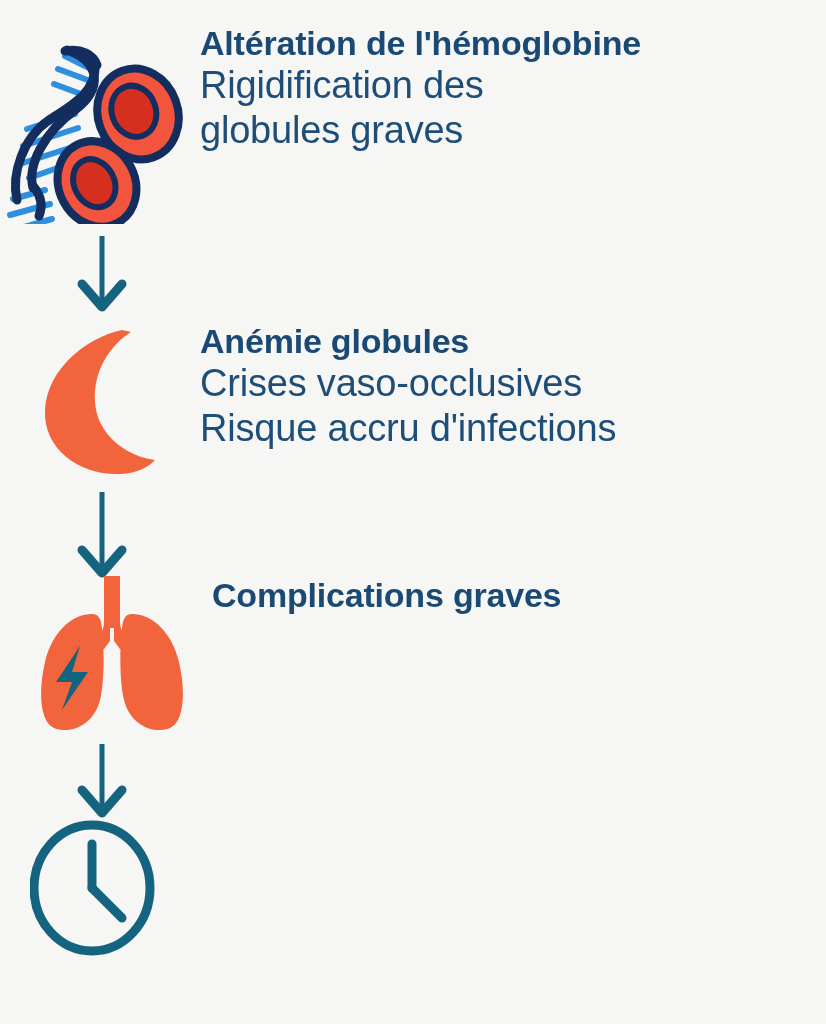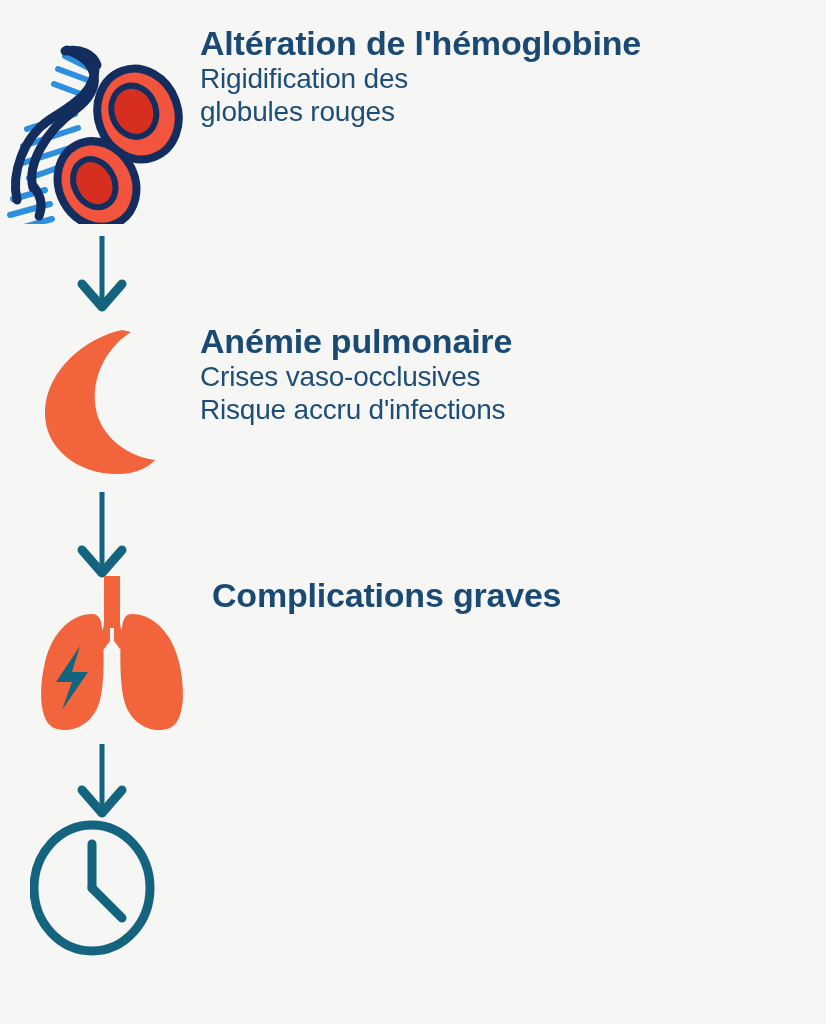--- a/index.html
+++ b/index.html
@@ -43,21 +43,21 @@
 
   .step-title {
     font-size: 34px;
     font-weight: bold;
     color: #1a4a73;
     line-height: 1.16;
     letter-spacing: -0.2px;
   }
 
   .step-line {
-    font-size: 28px;
+    font-size: 38px;
     font-weight: normal;
     color: #1e4e77;
     line-height: 1.17;
     letter-spacing: -0.2px;
   }
 
   .connector {
     position: absolute;
     left: 60px;
     width: 84px;
@@ -111,21 +111,21 @@
         <g transform="translate(92,160) rotate(-28)">
           <ellipse cx="0" cy="0" rx="38" ry="44" fill="#f2543d" stroke="#132e5e" stroke-width="8"></ellipse>
           <ellipse cx="-2" cy="-2" rx="20" ry="25" fill="#d62e1f" stroke="#132e5e" stroke-width="6"></ellipse>
         </g>
       </svg>
     </div>
 
     <div class="step-text">
       <div class="step-title">Altération de l'hémoglobine</div>
       <div class="step-line">Rigidification des</div>
-      <div class="step-line">globules rouges</div>
+      <div class="step-line">globules graves</div>
     </div>
   </div>
 
   <div class="connector" id="connector-1">
     <svg class="icon-svg" width="84" height="80" viewBox="0 0 84 80">
       <line x1="42" y1="0" x2="42" y2="68" stroke="#14637f" stroke-width="5"></line>
       <polyline points="22,48 42,71 62,48" fill="none" stroke="#14637f" stroke-width="9" stroke-linecap="round" stroke-linejoin="round"></polyline>
     </svg>
   </div>
 
@@ -133,21 +133,21 @@
     <div class="step-icon">
       <svg class="icon-svg" width="150" height="160" viewBox="0 0 150 160">
         <path d="M97,8 C60,16 22,48 20,88 C18,128 56,154 96,152
                  C112,151 124,145 130,138
                  C100,134 72,112 70,80
                  C68,50 84,24 106,10 Z" fill="#f2643c"></path>
       </svg>
     </div>
 
     <div class="step-text">
-      <div class="step-title">Anémie pulmonaire</div>
+      <div class="step-title">Anémie globules</div>
       <div class="step-line">Crises vaso-occlusives</div>
       <div class="step-line">Risque accru d'infections</div>
     </div>
   </div>
 
   <div class="connector" id="connector-2">
     <svg class="icon-svg" width="84" height="90" viewBox="0 0 84 90">
       <line x1="42" y1="0" x2="42" y2="78" stroke="#14637f" stroke-width="5"></line>
       <polyline points="22,58 42,81 62,58" fill="none" stroke="#14637f" stroke-width="9" stroke-linecap="round" stroke-linejoin="round"></polyline>
     </svg>

